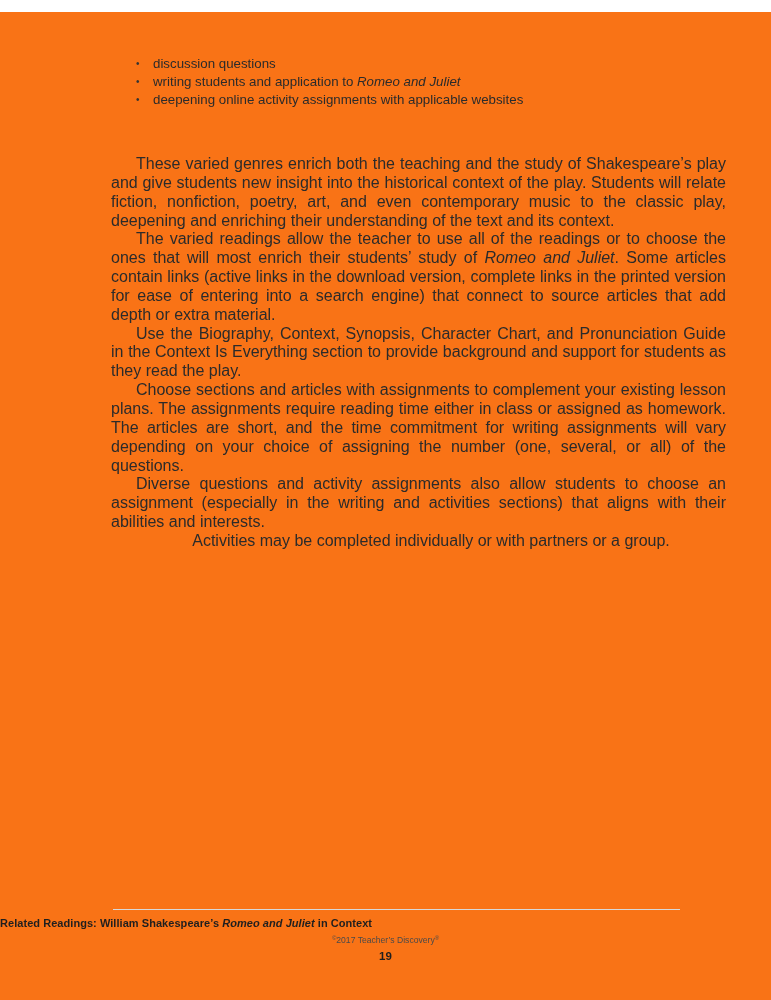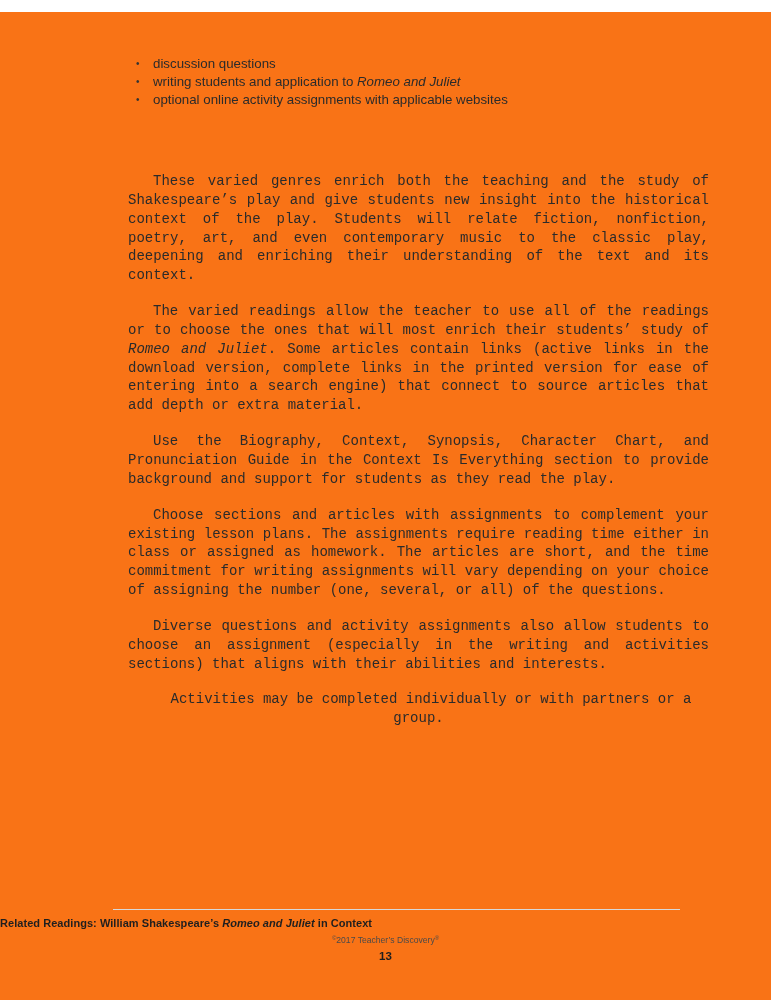--- a/index.html
+++ b/index.html
@@ -54,30 +54,29 @@
   .it { font-style: italic; }
 
   
   .body-block {
     position: absolute;
     left: 111px;
     top: 143px;
     width: 615px;
   }
   .para {
-    font-size: 14px;
+    font-size: 16px;
     line-height: 18.85px;
     text-align: justify;
     text-justify: inter-word;
-    margin: 17px;
+    margin: 0;
     text-indent: 25px;
     color: #2b2b2b;
     -webkit-hyphens: none;
     hyphens: none;
-    font-family: Liberation Mono, monospace;
   }
   .para.last-full {
     text-align: center;
   }
 
   
   .footer {
     position: absolute;
     left: 0;
     top: 897px;
@@ -135,21 +134,21 @@
 <div class="page">
 
   <ul class="bullet-list">
     <li class="bullet-item">
       <span>discussion questions</span><span class="it"></span><span></span>
     </li>
     <li class="bullet-item">
       <span>writing students and application to </span><span class="it">Romeo and Juliet</span><span></span>
     </li>
     <li class="bullet-item">
-      <span>optional online activity assignments with applicable websites</span><span class="it"></span><span></span>
+      <span>deepening online activity assignments with applicable websites</span><span class="it"></span><span></span>
     </li>
   </ul>
 
   <div class="body-block">
     <p class="para"><span>These varied genres enrich both the teaching and the study of Shakespeare’s play and give students new insight into the historical context of the play. Students will relate fiction, nonfiction, poetry, art, and even contemporary music to the classic play, deepening and enriching their understanding of the text and its context.</span><span class="it"></span><span></span></p>
 
     <p class="para"><span>The varied readings allow the teacher to use all of the readings or to choose the ones that will most enrich their students’ study of </span><span class="it">Romeo and Juliet</span><span>. Some articles contain links (active links in the download version, complete links in the printed version for ease of entering into a search engine) that connect to source articles that add depth or extra material.</span></p>
 
     <p class="para"><span>Use the Biography, Context, Synopsis, Character Chart, and Pronunciation Guide in the Context Is Everything section to provide background and support for students as they read the play.</span><span class="it"></span><span></span></p>
 
@@ -161,16 +160,16 @@
 
   </div>
 
   <div class="footer">
     <div class="footer-rule"></div>
 
     <div class="footer-title"><span>Related Readings: William Shakespeare’s </span><span class="it">Romeo and Juliet</span><span> in Context</span></div>
 
     <div class="footer-copyright"><sup>©</sup><span>2017 Teacher’s Discovery</span><sup>®</sup></div>
 
-    <div class="footer-pagenum">13</div>
+    <div class="footer-pagenum">19</div>
   </div>
 
 </div>
 
 </body></html>

